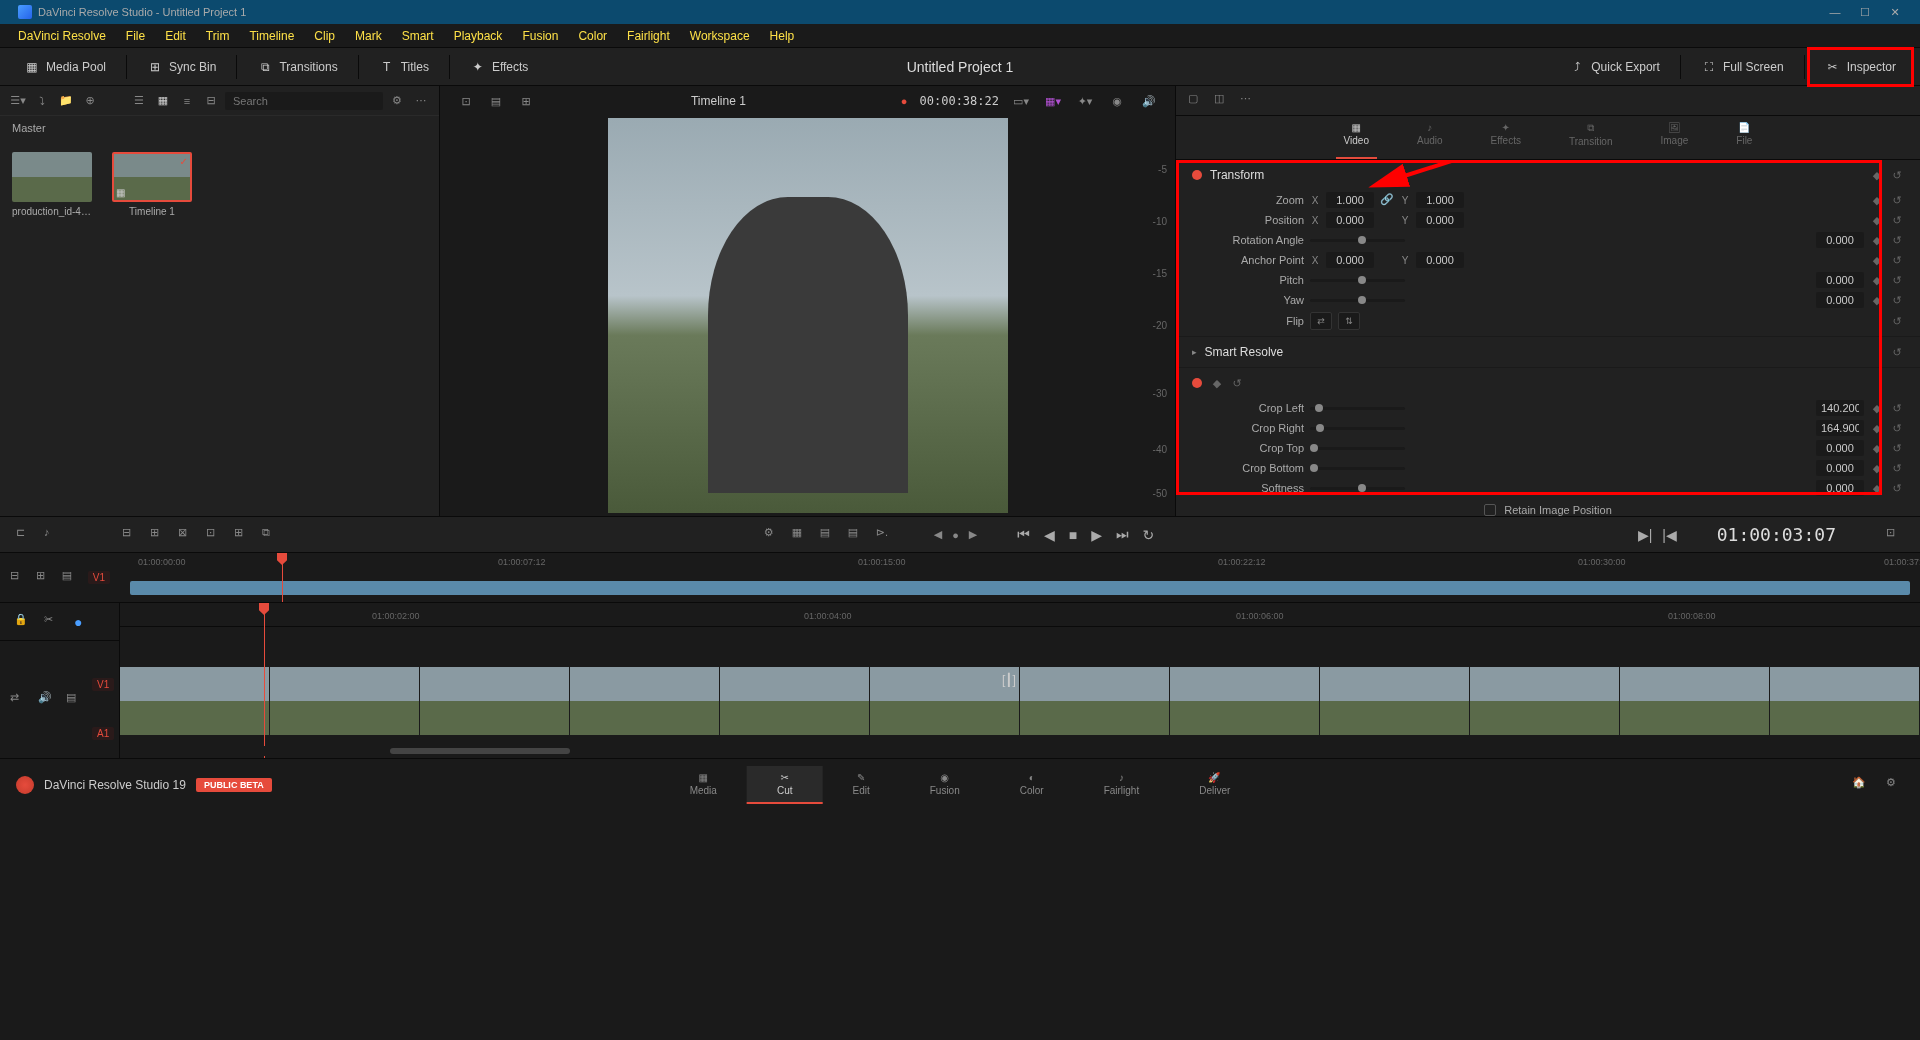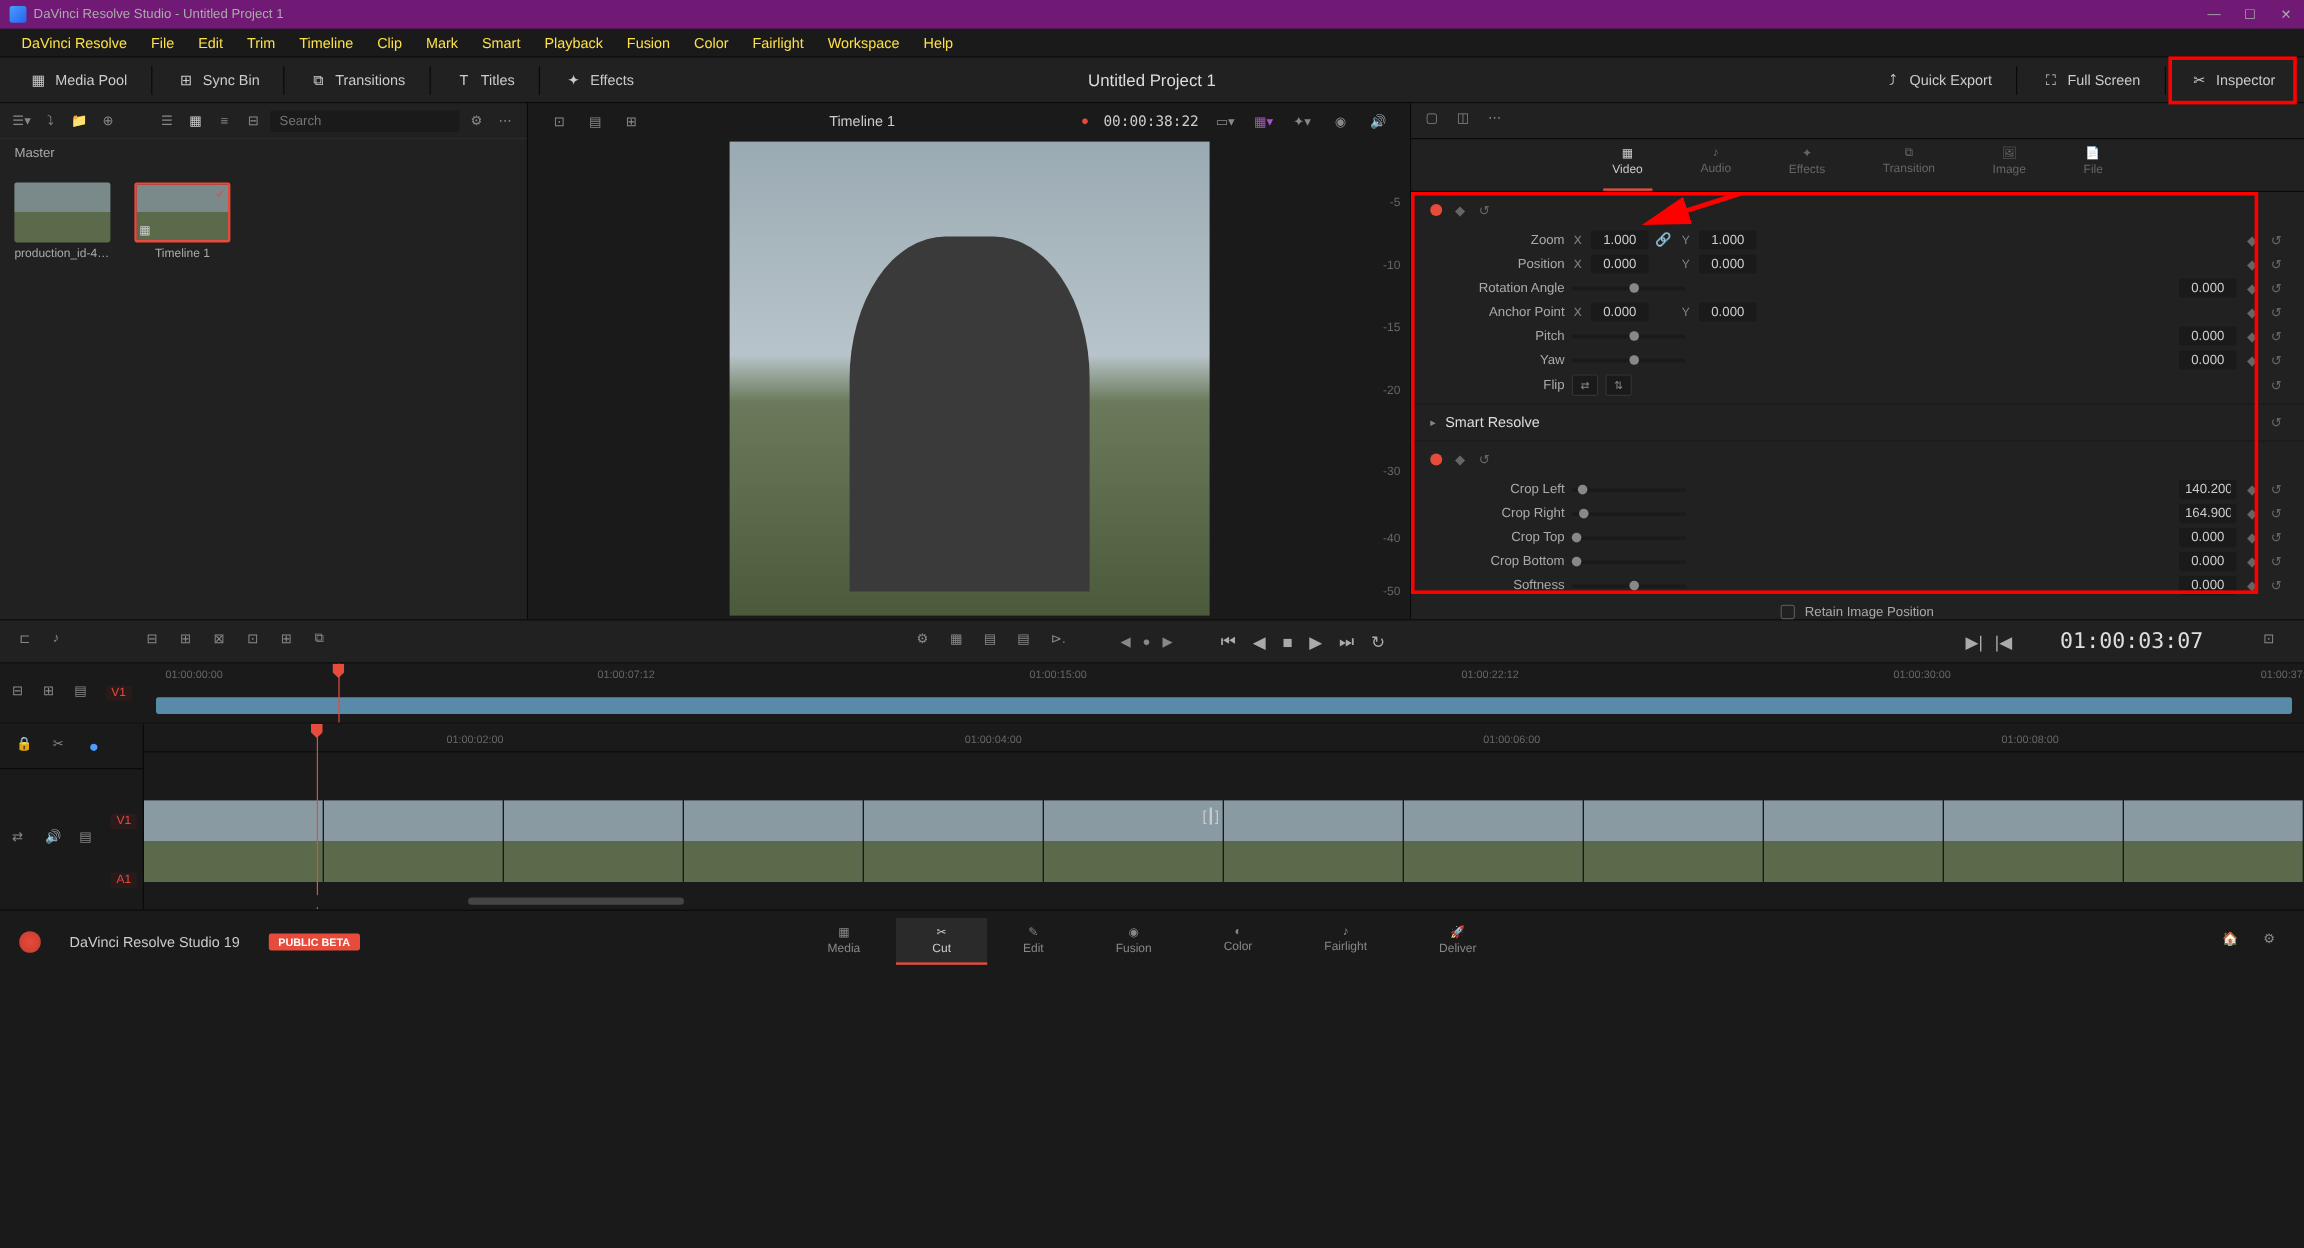--- a/index.html
+++ b/index.html
@@ -1,17 +1,17 @@
 <!DOCTYPE html>
 <html><head>
 <meta charset="utf-8">
 <style>
 * { margin: 0; padding: 0; box-sizing: border-box; font-family: -apple-system, BlinkMacSystemFont, 'Segoe UI', sans-serif; }
 body { background: #1a1a1a; color: #aaa; font-size: 11px; overflow: hidden; width: 1920px; height: 1040px; }
-.titlebar { height: 24px; background: #701a75; display: flex; align-items: center; padding: 0 8px; justify-content: space-between; }
+.titlebar { height: 24px; background: #0c4a6e; display: flex; align-items: center; padding: 0 18px; justify-content: space-between; }
 .titlebar-left { display: flex; align-items: center; gap: 6px; }
 .app-icon { width: 14px; height: 14px; background: linear-gradient(135deg, #4a9eff, #2563eb); border-radius: 2px; }
 .titlebar-buttons { display: flex; gap: 16px; align-items: center; }
 .titlebar-btn { width: 14px; height: 14px; display: flex; align-items: center; justify-content: center; cursor: pointer; }
 .menubar { height: 24px; background: #1a1a1a; display: flex; align-items: center; padding: 0 8px; gap: 0; border-bottom: 1px solid #0a0a0a; }
 .menu-item { padding: 0 10px; font-size: 12px; color: #fde047; cursor: pointer; }
 .toolbar { height: 38px; background: #212121; display: flex; align-items: center; justify-content: space-between; padding: 0 12px; border-bottom: 1px solid #0a0a0a; }
 .toolbar-left, .toolbar-right { display: flex; align-items: center; gap: 4px; }
 .tb-btn { display: flex; align-items: center; gap: 6px; padding: 6px 12px; font-size: 12px; color: #ccc; cursor: pointer; border-radius: 3px; }
 .tb-divider { width: 1px; height: 24px; background: #0a0a0a; margin: 0 4px; }
@@ -83,21 +83,21 @@
 .tl-tools-row { height: 38px; display: flex; align-items: center; gap: 12px; padding: 0 14px; border-bottom: 1px solid #0a0a0a; }
 .tl-tracks-left { flex: 1; display: flex; flex-direction: column; justify-content: center; gap: 8px; padding: 0 10px; }
 .tl-track-labels { display: flex; flex-direction: column; gap: 6px; align-items: flex-end; }
 .tl-main-right { flex: 1; position: relative; background: #1a1a1a; overflow: hidden; }
 .tl-ruler2 { height: 24px; position: relative; border-bottom: 1px solid #0a0a0a; }
 .tl-clips { height: 68px; display: flex; margin-top: 40px; position: relative; }
 .clip-frame { flex: 1; background: linear-gradient(to bottom, #8a9aa2 50%, #5a6a4a 50%); border-right: 1px solid #1a1a1a; min-width: 0; }
 .tl-scroll { height: 10px; background: #1a1a1a; margin-top: 4px; position: relative; }
 .tl-scroll-thumb { position: absolute; height: 6px; background: #444; border-radius: 3px; top: 2px; left: 270px; width: 180px; }
 .page-tabs { height: 52px; background: #1a1a1a; display: flex; align-items: center; position: relative; border-top: 1px solid #0a0a0a; }
-.brand { display: flex; align-items: center; gap: 24px; padding: 0 16px; }
+.brand { display: flex; align-items: center; gap: 10px; padding: 0 16px; }
 .brand-icon { width: 18px; height: 18px; border-radius: 50%; background: radial-gradient(#e64b3c, #c43b2c); }
 .beta-badge { background: #e64b3c; color: white; padding: 2px 8px; font-size: 9px; border-radius: 2px; font-weight: bold; }
 .page-tab-list { position: absolute; left: 50%; transform: translateX(-50%); display: flex; gap: 0; }
 .page-tab { display: flex; flex-direction: column; align-items: center; gap: 2px; padding: 6px 30px; cursor: pointer; color: #888; font-size: 10px; }
 .page-tab.active { color: #ccc; background: #2a2a2a; border-bottom: 2px solid #e64b3c; }
 .page-right { margin-left: auto; display: flex; gap: 16px; padding: 0 16px; align-items: center; }
 .project-title-center { position: absolute; left: 50%; transform: translateX(-50%); color: #ddd; font-size: 14px; }
 svg { width: 100%; height: 100%; }
 </style>
 </head>
@@ -283,20 +283,21 @@
             <marker id="ah" markerWidth="10" markerHeight="10" refX="8" refY="3" orient="auto">
               <polygon points="0 0, 10 3, 0 6" fill="#ff0000"></polygon>
             </marker>
           </defs>
           <line x1="240" y1="5" x2="20" y2="75" stroke="#ff0000" stroke-width="4" marker-end="url(#ah)"></line>
         </svg>
 
       <div class="insp-section">
         <div class="insp-section-header">
           <div class="toggle-dot"></div>
+          <span class="section-title">Transform</span>
           <div class="kf-icons">
               <span class="kf-icon">◆</span>
               <span class="kf-icon">↺</span>
             </div>
         </div>
         <div class="insp-row">
             <span class="row-label">Zoom</span>
             <span class="xy-label">X</span>
             <input class="num-input" value="1.000" style="">
             <span class="link-icon">🔗</span>

